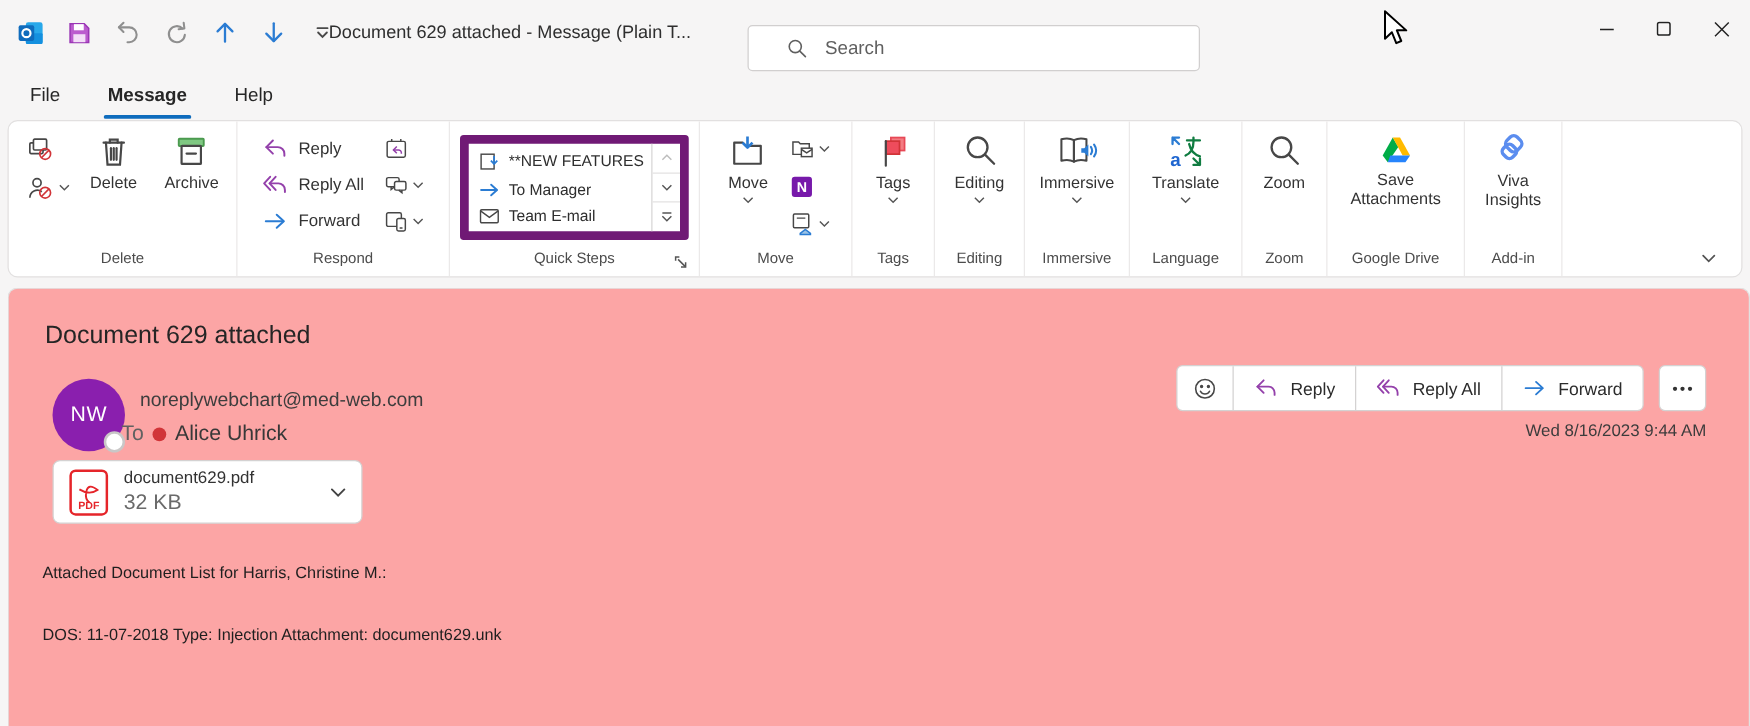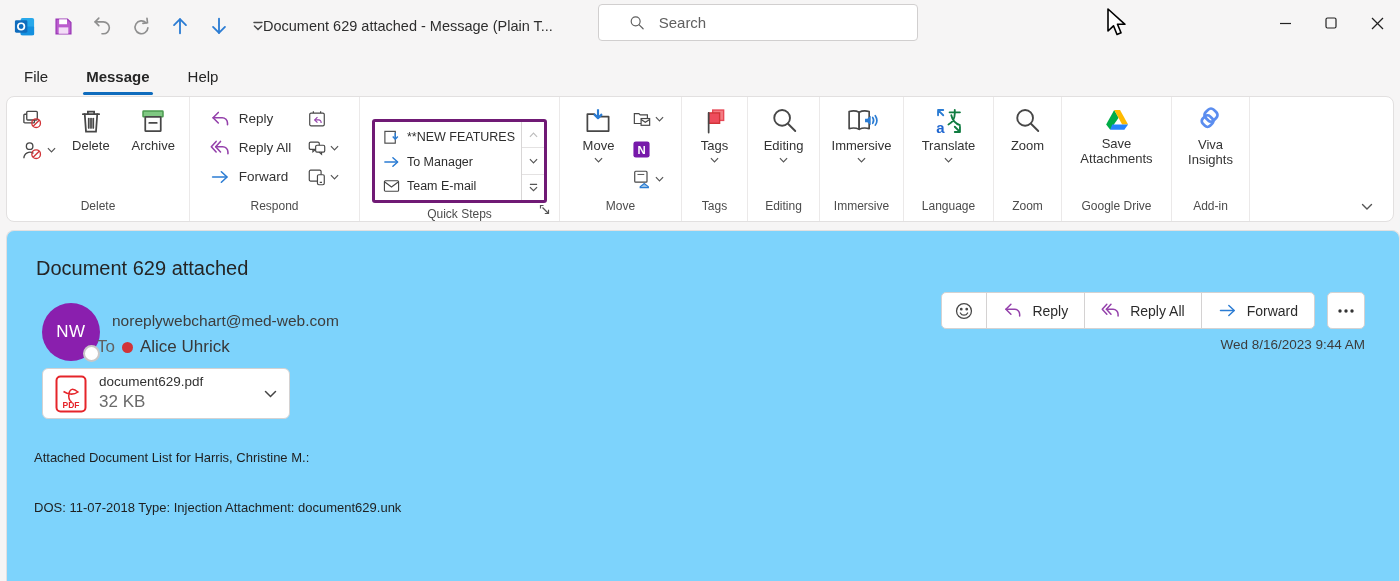--- a/index.html
+++ b/index.html
@@ -5,21 +5,21 @@
   * { margin:0; padding:0; box-sizing:border-box; }
   html,body { width:1400px; height:581px; overflow:hidden; }
   body { font-family:"Liberation Sans", sans-serif; background:#f6f5f5; position:relative; color:#252525; }
   svg { display:block; }
 
   
   .titlebar { position:absolute; left:0; top:0; width:1400px; height:52px; }
   .qat { position:absolute; left:12px; top:14px; display:flex; align-items:center; gap:15px; }
   .qat-btn { width:24px; height:24px; display:flex; align-items:center; justify-content:center; cursor:default; }
   .win-title { position:absolute; left:263px; top:18px; font-size:14.5px; color:#2e2e2e; white-space:nowrap; }
-  .searchbox { position:absolute; left:598px; top:4px; width:320px; height:37px; background:#fff; border:1px solid #d1cfcf; border-radius:4px; display:flex; align-items:center; padding-left:30px; gap:14px; }
+  .searchbox { position:absolute; left:598px; top:20px; width:362px; height:37px; background:#fff; border:1px solid #d1cfcf; border-radius:4px; display:flex; align-items:center; padding-left:30px; gap:14px; }
   .searchbox input { border:none; outline:none; font-size:15px; color:#5a5a5a; font-family:"Liberation Sans",sans-serif; background:transparent; width:280px; }
   .searchbox input::placeholder { color:#5f5f5f; opacity:1; }
   .wincontrols { position:absolute; right:0; top:0; display:flex; }
   .wc-btn { width:46px; height:46px; display:flex; align-items:center; justify-content:center; }
 
   
   .menubar { position:absolute; left:0; top:58px; height:36px; display:flex; align-items:center; padding-left:22px; gap:34px; font-size:15px; color:#262626; }
   .tab { position:relative; padding:4px 2px; cursor:default;text-align:center; }
   .tab.active { font-weight:bold; }
   .tab.active .underline { position:absolute; left:-1px; right:-1px; bottom:-6px; height:3px; background:#0f6cbd; border-radius:2px; }
@@ -27,31 +27,31 @@
   
   .ribbon { position:absolute; left:6px; top:96px; width:1388px; height:126px; background:#fff; border:1px solid #e2e0e0; border-radius:8px; display:flex; overflow:hidden; }
   .rgroup { position:relative; border-right:1px solid #ebe9e9; display:flex; flex-direction:column; flex:0 0 auto; }
   .rcontent { flex:1; display:flex; justify-content:center; padding-top:7px; }
   .rlabel { height:26px; line-height:22px; text-align:center; font-size:12px; color:#4c4c4c; }
   .bigbtn { display:flex; flex-direction:column; align-items:center; gap:3px; font-size:13px; color:#333; padding:2px 6px; line-height:1.15; text-align:center; cursor:default; }
   .rowbtn { display:flex; align-items:center; gap:8px; font-size:13.5px; color:#333; height:29px; cursor:default; }
   .chev { flex:0 0 auto; }
   .smallcol { display:flex; flex-direction:column; justify-content:flex-start; gap:7px; padding-top:3px; }
   .smallbtn { display:flex; align-items:center; gap:3px; height:24px; cursor:default; }
-  .qs-box { border:3px solid #701a75; border-radius:3px; margin-top:15px; display:flex; height:84px; background:#fff; }
+  .qs-box { border:7px solid #701a75; border-radius:3px; margin-top:4px; display:flex; height:84px; background:#fff; }
   .qs-list { display:flex; flex-direction:column; justify-content:space-around; padding:2px 6px 2px 8px; }
   .qs-item { display:flex; align-items:center; gap:7px; font-size:12.5px; color:#2e2e2e; white-space:nowrap; cursor:default; }
   .qs-strip { width:23px; border-left:1px solid #d8d6d6; display:flex; flex-direction:column; }
   .qs-strip > div { flex:1; display:flex; align-items:center; justify-content:center; border-bottom:1px solid #e4e2e2; cursor:default; }
   .qs-strip > div:last-child { border-bottom:none; }
   .launcher { position:absolute; right:8px; bottom:5px; cursor:default; }
   .collapse-chev { position:absolute; right:20px; bottom:10px; cursor:default; }
 
   
-  .msgpanel { position:absolute; left:6px; top:230px; width:1394px; height:351px; background:#7dd3fc; border:1px solid #e2e0e0; border-bottom:none; border-radius:8px 8px 0 0;text-decoration:underline; }
+  .msgpanel { position:absolute; left:6px; top:230px; width:1394px; height:351px; background:#fca5a5; border:1px solid #e2e0e0; border-bottom:none; border-radius:8px 8px 0 0;text-decoration:underline; }
   .subject { position:absolute; left:29px; top:26px; font-size:20px; color:#252525; }
   .avatar { position:absolute; left:35px; top:72px; width:58px; height:58px; border-radius:50%; background:#8a1fae; color:#fff; display:flex; align-items:center; justify-content:center; font-size:17px; letter-spacing:0.5px; cursor:default; }
   .presence-badge { position:absolute; left:76px; top:114px; width:17px; height:17px; border-radius:50%; background:#fff; border:2px solid #c9c7c7; }
   .sender { position:absolute; left:105px; top:81px; font-size:15.5px; color:#3d3d3d; cursor:default; }
   .torow { position:absolute; left:90px; top:106px; display:flex; align-items:center; gap:7px; font-size:17px; }
   .to-label { color:#616161; }
   .busy-dot { width:11px; height:11px; border-radius:50%; background:#d13438; }
   .recipient { color:#383838; cursor:default; }
   .actionbar { position:absolute; right:84px; top:61px; display:flex; border:1px solid #d4d2d2; border-radius:5px; background:#fff; height:37px; }
   .act-btn { display:flex; align-items:center; gap:9px; padding:0 16px; font-size:14px; color:#2b2b2b; border-left:1px solid #d4d2d2; cursor:default; }

